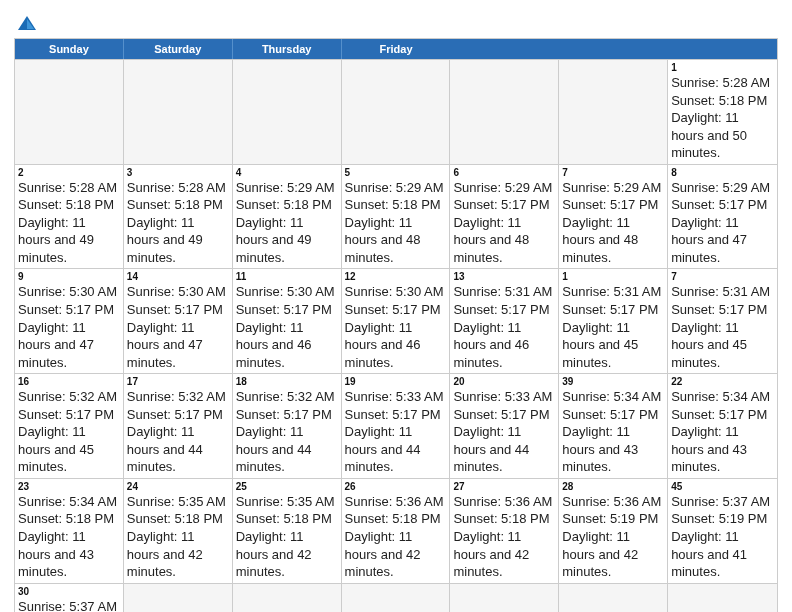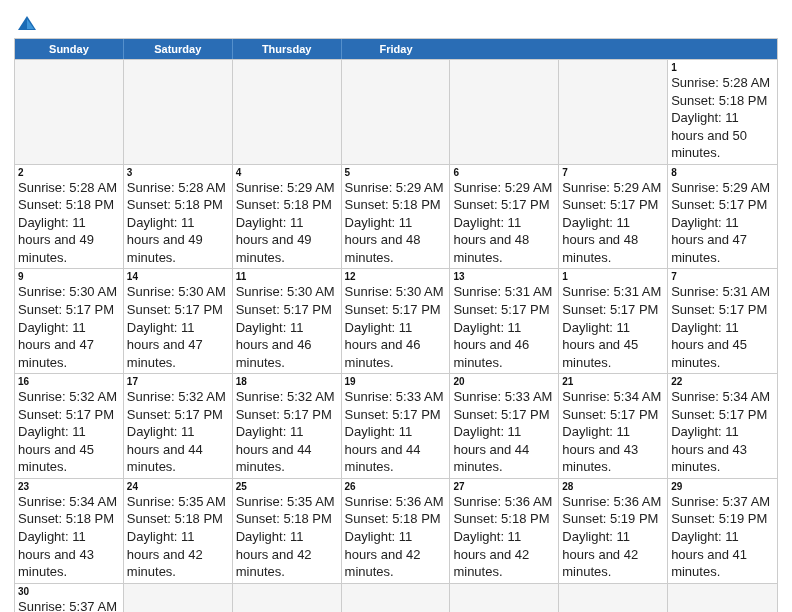--- a/index.html
+++ b/index.html
@@ -232,21 +232,21 @@
           </div>
           <div class="cal-cell">
             <div class="day-num">19</div>
             <div class="cell-text"><span>Sunrise: 5:33 AM</span><br><span>Sunset: 5:17 PM</span><br><span>Daylight: 11 hours and 44 minutes.</span></div>
           </div>
           <div class="cal-cell">
             <div class="day-num">20</div>
             <div class="cell-text"><span>Sunrise: 5:33 AM</span><br><span>Sunset: 5:17 PM</span><br><span>Daylight: 11 hours and 44 minutes.</span></div>
           </div>
           <div class="cal-cell">
-            <div class="day-num">21</div>
+            <div class="day-num">39</div>
             <div class="cell-text"><span>Sunrise: 5:34 AM</span><br><span>Sunset: 5:17 PM</span><br><span>Daylight: 11 hours and 43 minutes.</span></div>
           </div>
           <div class="cal-cell">
             <div class="day-num">22</div>
             <div class="cell-text"><span>Sunrise: 5:34 AM</span><br><span>Sunset: 5:17 PM</span><br><span>Daylight: 11 hours and 43 minutes.</span></div>
           </div>
         </div>
         <div class="cal-row">
           <div class="cal-cell">
             <div class="day-num">23</div>
@@ -266,21 +266,21 @@
           </div>
           <div class="cal-cell">
             <div class="day-num">27</div>
             <div class="cell-text"><span>Sunrise: 5:36 AM</span><br><span>Sunset: 5:18 PM</span><br><span>Daylight: 11 hours and 42 minutes.</span></div>
           </div>
           <div class="cal-cell">
             <div class="day-num">28</div>
             <div class="cell-text"><span>Sunrise: 5:36 AM</span><br><span>Sunset: 5:19 PM</span><br><span>Daylight: 11 hours and 42 minutes.</span></div>
           </div>
           <div class="cal-cell">
-            <div class="day-num">29</div>
+            <div class="day-num">45</div>
             <div class="cell-text"><span>Sunrise: 5:37 AM</span><br><span>Sunset: 5:19 PM</span><br><span>Daylight: 11 hours and 41 minutes.</span></div>
           </div>
         </div>
         <div class="cal-row">
           <div class="cal-cell">
             <div class="day-num">30</div>
             <div class="cell-text"><span>Sunrise: 5:37 AM</span><br><span>Sunset: 5:19 PM</span><br><span>Daylight: 11 hours and 41 minutes.</span></div>
           </div>
           <div class="cal-cell empty"></div>
           <div class="cal-cell empty"></div>

